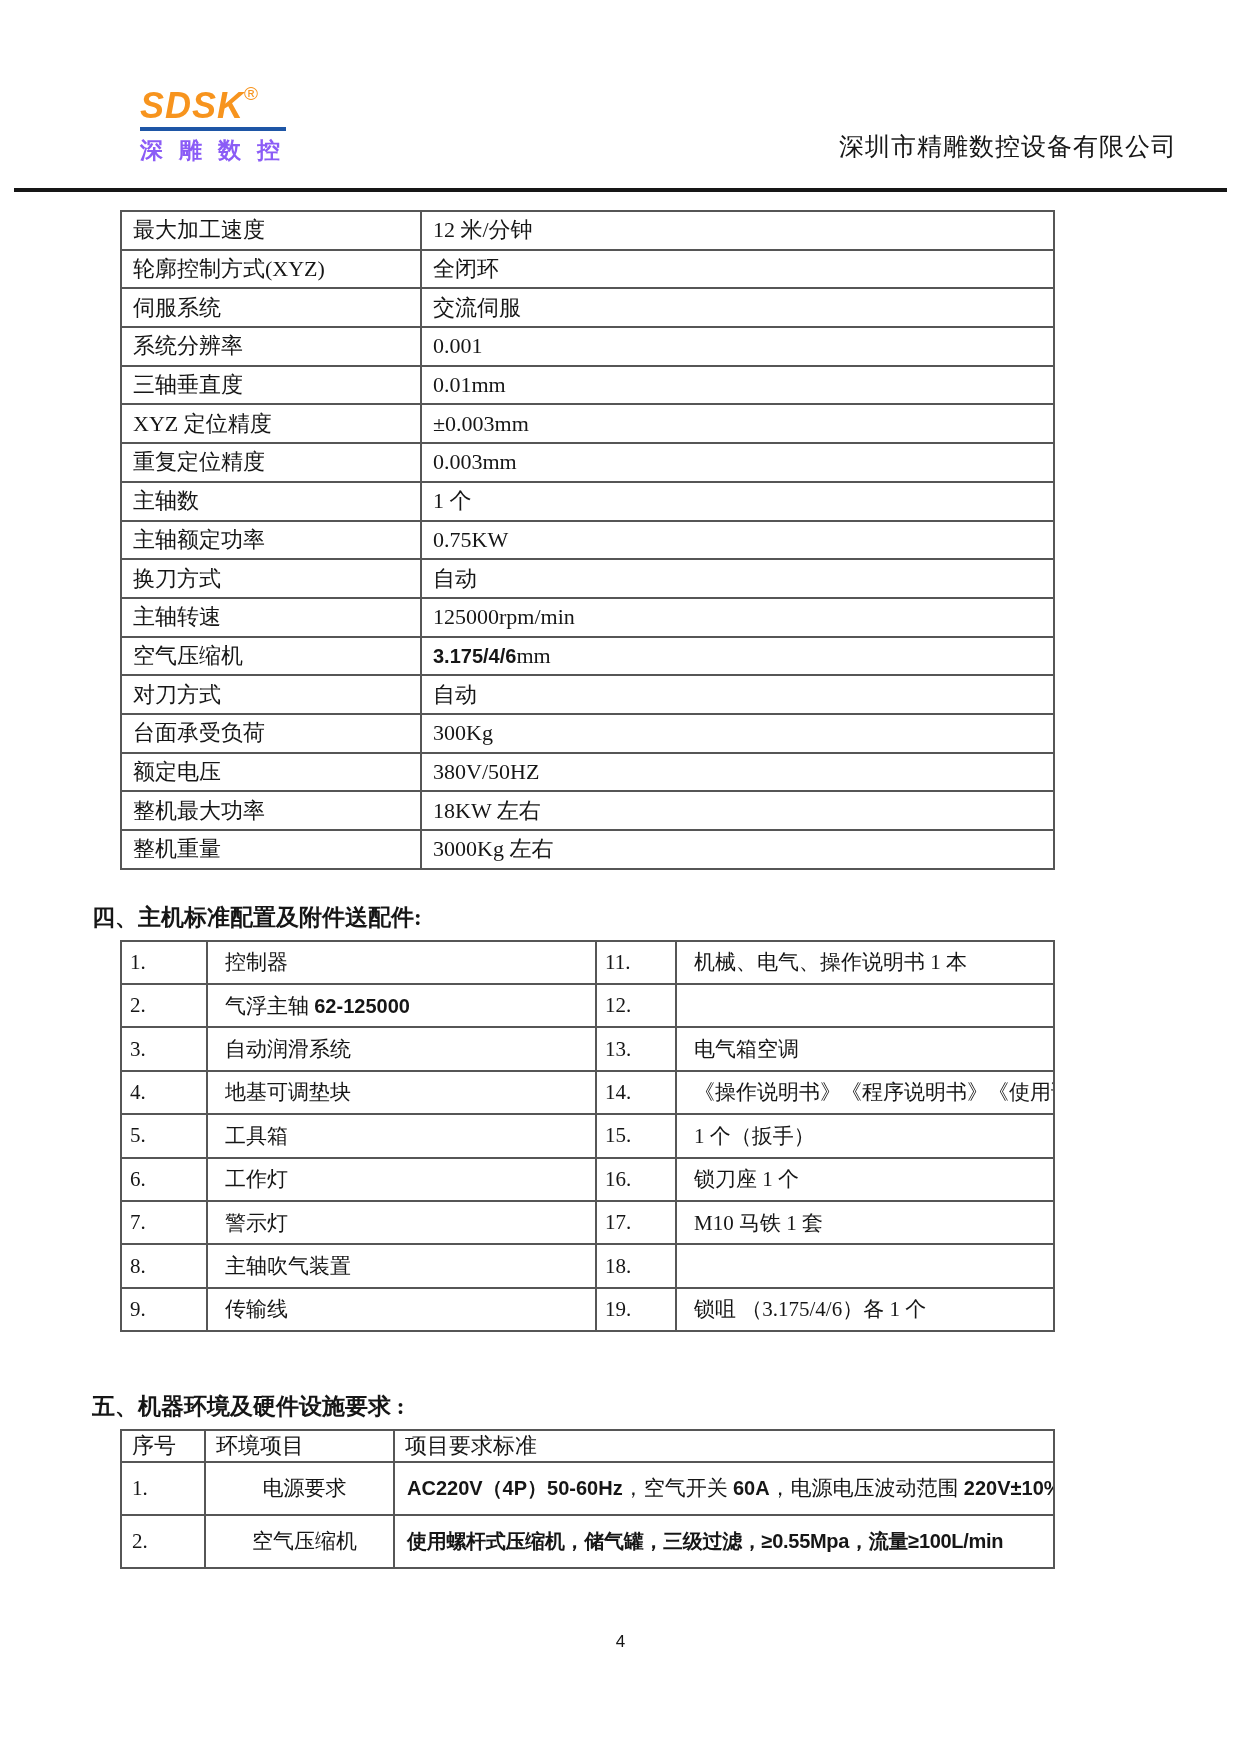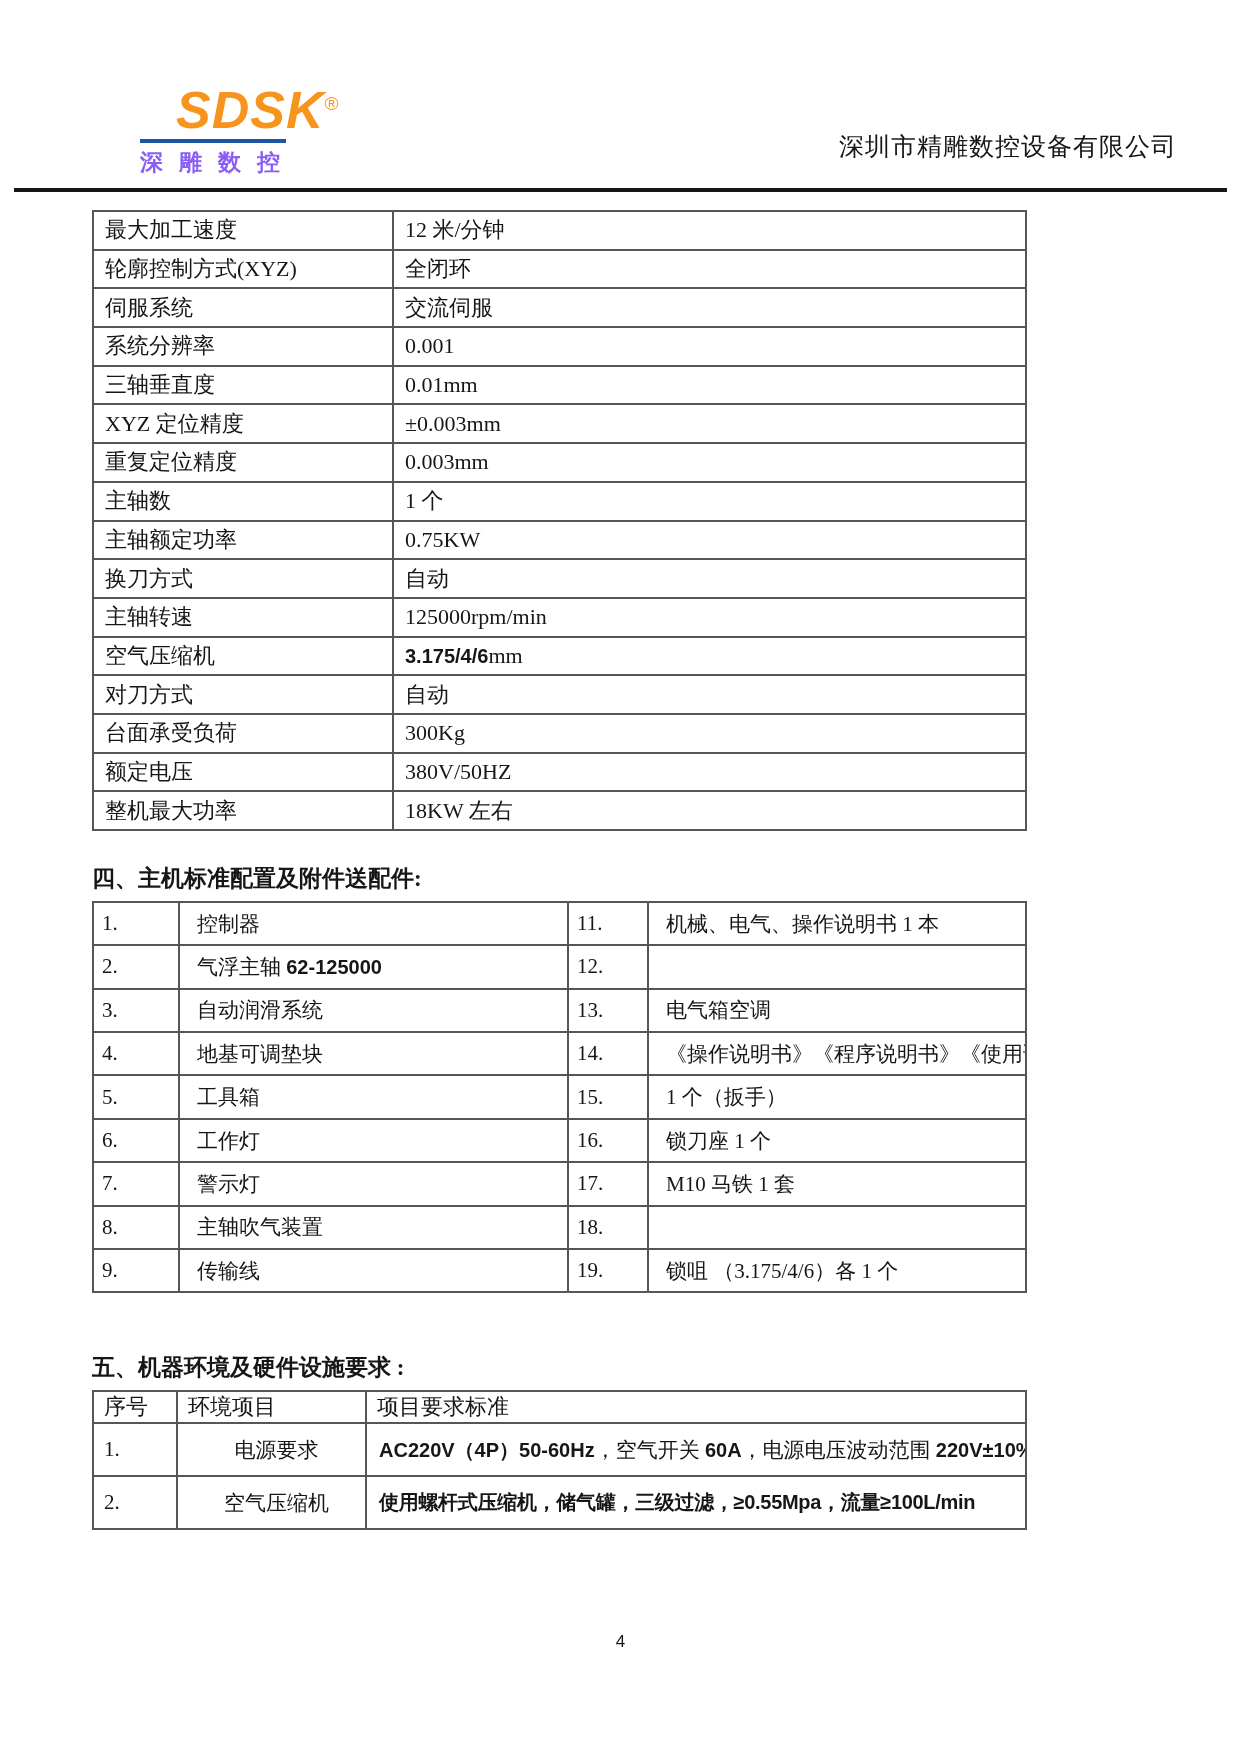--- a/index.html
+++ b/index.html
@@ -14,35 +14,35 @@
   }
   .page { position: relative; width: 1241px; height: 1754px; }
 
   
   .hdr { position: relative; height: 194px; }
   .logo { position: absolute; left: 140px; top: 84px; width: 146px; }
   .logo-top { line-height: 1; white-space: nowrap; }
   .brand {
     font-family: "Liberation Sans", "DejaVu Sans", sans-serif;
     font-style: italic; font-weight: bold;
-    font-size: 52px; letter-spacing: 1px; margin-left: 36px;
+    font-size: 36px; letter-spacing: 1px;
   }
   .reg { font-size: 19px; vertical-align: 18px; font-family: "Liberation Sans", sans-serif; }
   .logo-line { height: 4px; margin-top: 3px; }
   .logo-sub {
     font-family: "Liberation Sans", "DejaVu Sans", sans-serif;
     font-weight: bold; font-size: 23px;
     letter-spacing: 16px; margin-right: -16px; margin-top: 4px;
     white-space: nowrap;
   }
   .company { position: absolute; right: 64px; top: 130px; font-size: 25px; letter-spacing: 1px; }
   .hdr-rule { position: absolute; left: 14px; right: 14px; top: 188px; height: 4px; background: #161616; }
 
   
-  table { border-collapse: collapse; table-layout: fixed; margin-left: 92px; width: 933px; }
+  table { border-collapse: collapse; table-layout: fixed; margin-left: 120px; width: 933px; }
   td, th { border: 2px solid #565656; padding: 0 10px; vertical-align: middle; overflow: hidden; white-space: nowrap; }
 
   .spec-table { margin-top: 16px; }
   .spec-table td { height: 38.7px; font-size: 22px; }
   .spec-table td.lbl { padding-left: 11px; }
   .spec-table td.val { padding-left: 11px; }
 
   .sec-title { font-size: 23px; font-weight: bold; margin: 33px 0 7px 92px; line-height: 1.3; }
   .sec-title.five { margin-top: 60px; }
 
@@ -147,20 +147,24 @@
           <td class="val">300Kg</td>
         </tr>
         <tr>
           <td class="lbl">额定电压</td>
           <td class="val">380V/50HZ</td>
         </tr>
         <tr>
           <td class="lbl">整机最大功率</td>
           <td class="val">18KW 左右</td>
         </tr>
+        <tr>
+          <td class="lbl">整机重量</td>
+          <td class="val">3000Kg 左右</td>
+        </tr>
       </tbody>
   </table>
 
   <div class="sec-title">四、主机标准配置及附件送配件:</div>
 
   <table class="acc-table">
     <colgroup>
         <col style="width:86px">
         <col style="width:389px">
         <col style="width:80px">

